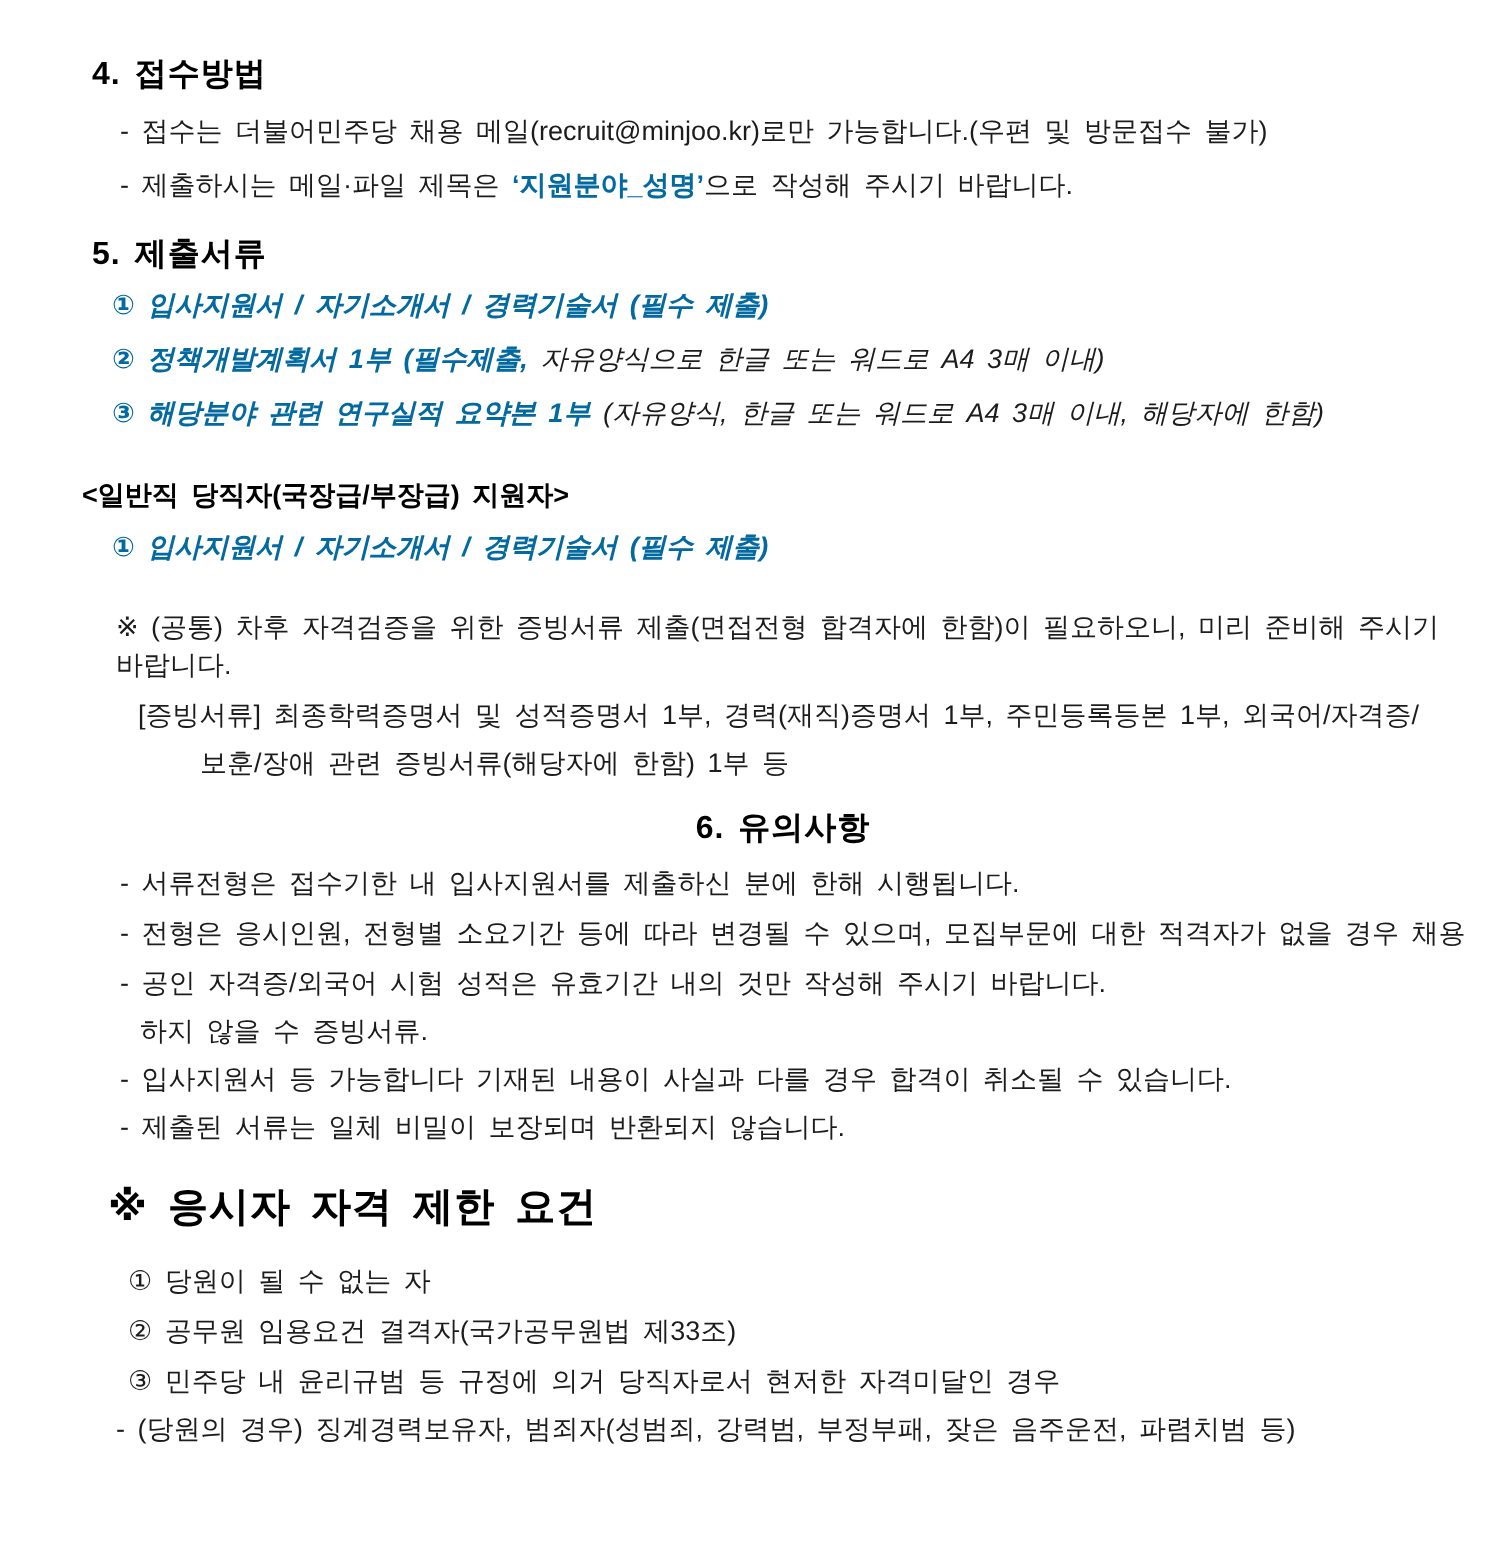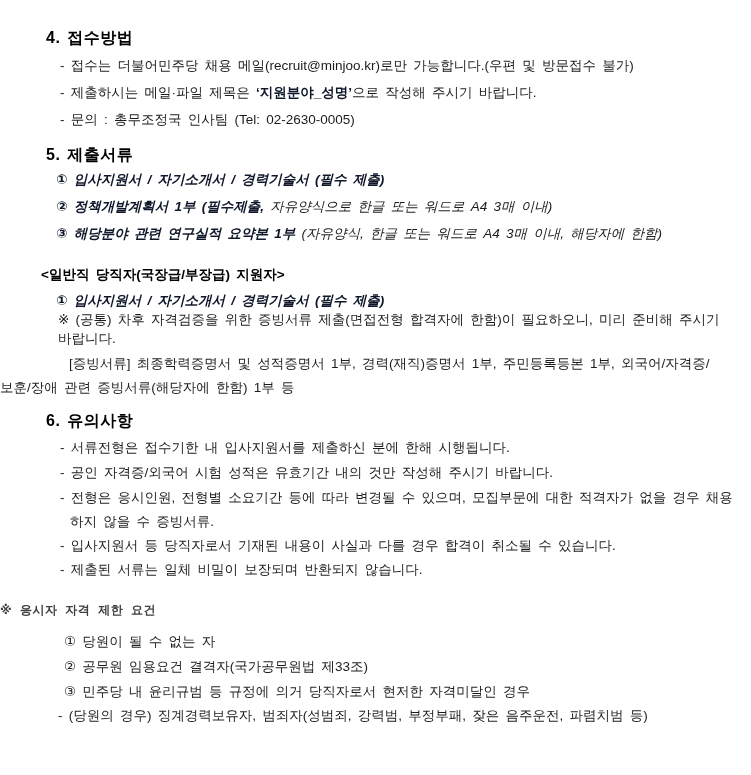--- a/index.html
+++ b/index.html
@@ -38,82 +38,82 @@
     word-spacing: 3px;
   }
   .sec-num { margin-right: 7px; }
 
   .dash    { margin-left: 60px; }
   .angle-h { margin-left: 41px; font-weight: bold; color: #000; }
   .circ    { margin-left: 56px; font-style: italic; }
   .circ-last { margin-left: 64px; }
   .note1   { margin-left: 58px; }
   .note2   { margin-left: 69px; }
-  .note3   { }
+  .note3   { margin-left: 100px; }
   .wrap2   { margin-left: 70px; }
   .sub-dash{ margin-left: 58px; }
 
-  .b { font-weight: bold; color: #0f172a; }
+  .b { font-weight: bold; color: #0369a1; }
 
   .restrict-h {
-    font-size: 12px;
+    font-size: 20px;
     line-height: 19px;
     font-weight: bold;
-    color: #404040;
+    color: #000000;
+    margin-left: 54px;
     letter-spacing: 0.5px;
     word-spacing: 4px;
   }
 
   
   .mt5  { margin-top: 5px; }
   .mt6  { margin-top: 6px; }
   .mt7  { margin-top: 7px; }
   .mt8  { margin-top: 8px; }
   .mt9  { margin-top: 9px; }
   .mt12 { margin-top: 12px; }
-  .mt14 { margin-top: 14px; }
+  .mt14 { margin-top: 14px; text-align: center; }
   .mt16 { margin-top: 16px; }
-  .mt21 { }
+  .mt21 { margin-top: 21px; }
   .mt22 { margin-top: 22px; }
   .mt30 { margin-top: 30px; }
 </style>
 </head>
 <body>
 
 <div class="doc">
 
   <section>
     <h2 class="sec-h"><span class="sec-num">4.</span><span>접수방법</span></h2>
     <p class="dash mt9">- 접수는 더불어민주당 채용 메일(recruit@minjoo.kr)로만 가능합니다.(우편 및 방문접수 불가)</p>
     <p class="dash mt8"><span>- 제출하시는 메일·파일 제목은 </span><span class="b">‘지원분야_성명’</span><span>으로 작성해 주시기 바랍니다.</span></p>
-    <p class="dash mt8">- 문의 : 총무조정국 인사팀 (Tel: 02-2630-0005)</p>
   </section>
 
   <section>
     <h2 class="sec-h mt16"><span class="sec-num">5.</span><span>제출서류</span></h2>
 
     <p class="circ b mt6">① 입사지원서 / 자기소개서 / 경력기술서 (필수 제출)</p>
     <p class="circ mt8"><span class="b">② 정책개발계획서 1부 (필수제출,</span><span> 자유양식으로 한글 또는 워드로 A4 3매 이내)</span></p>
     <p class="circ mt8"><span class="b">③ 해당분야 관련 연구실적 요약본 1부 </span><span>(자유양식, 한글 또는 워드로 A4 3매 이내, 해당자에 한함)</span></p>
 
     <p class="angle-h mt22">&lt;일반직 당직자(국장급/부장급) 지원자&gt;</p>
     <p class="circ b mt7">① 입사지원서 / 자기소개서 / 경력기술서 (필수 제출)</p>
 
     <p class="note1 mt21">※ (공통) 차후 자격검증을 위한 증빙서류 제출(면접전형 합격자에 한함)이 필요하오니, 미리 준비해 주시기 바랍니다.</p>
     <p class="note2 mt6">[증빙서류] 최종학력증명서 및 성적증명서 1부, 경력(재직)증명서 1부, 주민등록등본 1부, 외국어/자격증/</p>
     <p class="note3 mt5">보훈/장애 관련 증빙서류(해당자에 한함) 1부 등</p>
   </section>
 
   <section>
     <h2 class="sec-h mt14"><span class="sec-num">6.</span><span>유의사항</span></h2>
     <p class="dash mt8">- 서류전형은 접수기한 내 입사지원서를 제출하신 분에 한해 시행됩니다.</p>
+    <p class="dash mt6">- 전형은 응시인원, 전형별 소요기간 등에 따라 변경될 수 있으며, 모집부문에 대한 적격자가 없을 경우 채용</p>
     <p class="dash mt6">- 공인 자격증/외국어 시험 성적은 유효기간 내의 것만 작성해 주시기 바랍니다.</p>
-    <p class="dash mt6">- 전형은 응시인원, 전형별 소요기간 등에 따라 변경될 수 있으며, 모집부문에 대한 적격자가 없을 경우 채용</p>
     <p class="wrap2 mt5">하지 않을 수 증빙서류.</p>
-    <p class="dash mt5">- 입사지원서 등 당직자로서 기재된 내용이 사실과 다를 경우 합격이 취소될 수 있습니다.</p>
+    <p class="dash mt5">- 입사지원서 등 가능합니다 기재된 내용이 사실과 다를 경우 합격이 취소될 수 있습니다.</p>
     <p class="dash mt5">- 제출된 서류는 일체 비밀이 보장되며 반환되지 않습니다.</p>
   </section>
 
   <section>
     <h2 class="restrict-h mt22">※ 응시자 자격 제한 요건</h2>
     <p class="circ-last mt12">① 당원이 될 수 없는 자</p>
     <p class="circ-last mt6">② 공무원 임용요건 결격자(국가공무원법 제33조)</p>
     <p class="circ-last mt6">③ 민주당 내 윤리규범 등 규정에 의거 당직자로서 현저한 자격미달인 경우</p>
     <p class="sub-dash mt5">- (당원의 경우) 징계경력보유자, 범죄자(성범죄, 강력범, 부정부패, 잦은 음주운전, 파렴치범 등)</p>
   </section>

